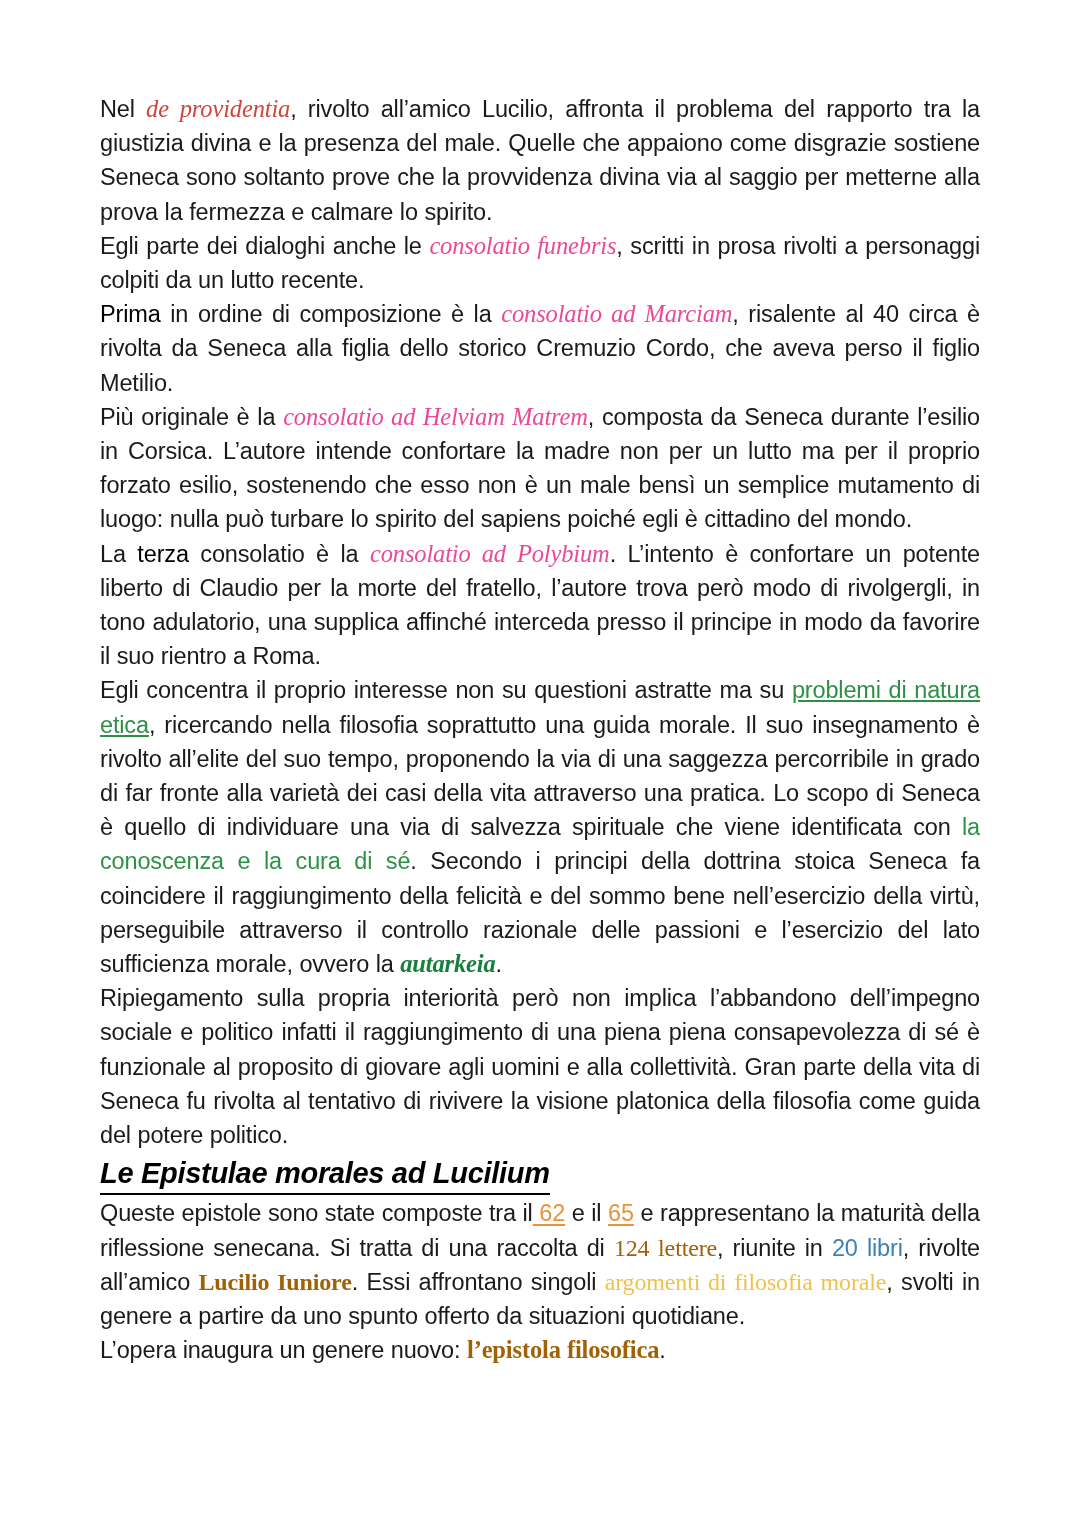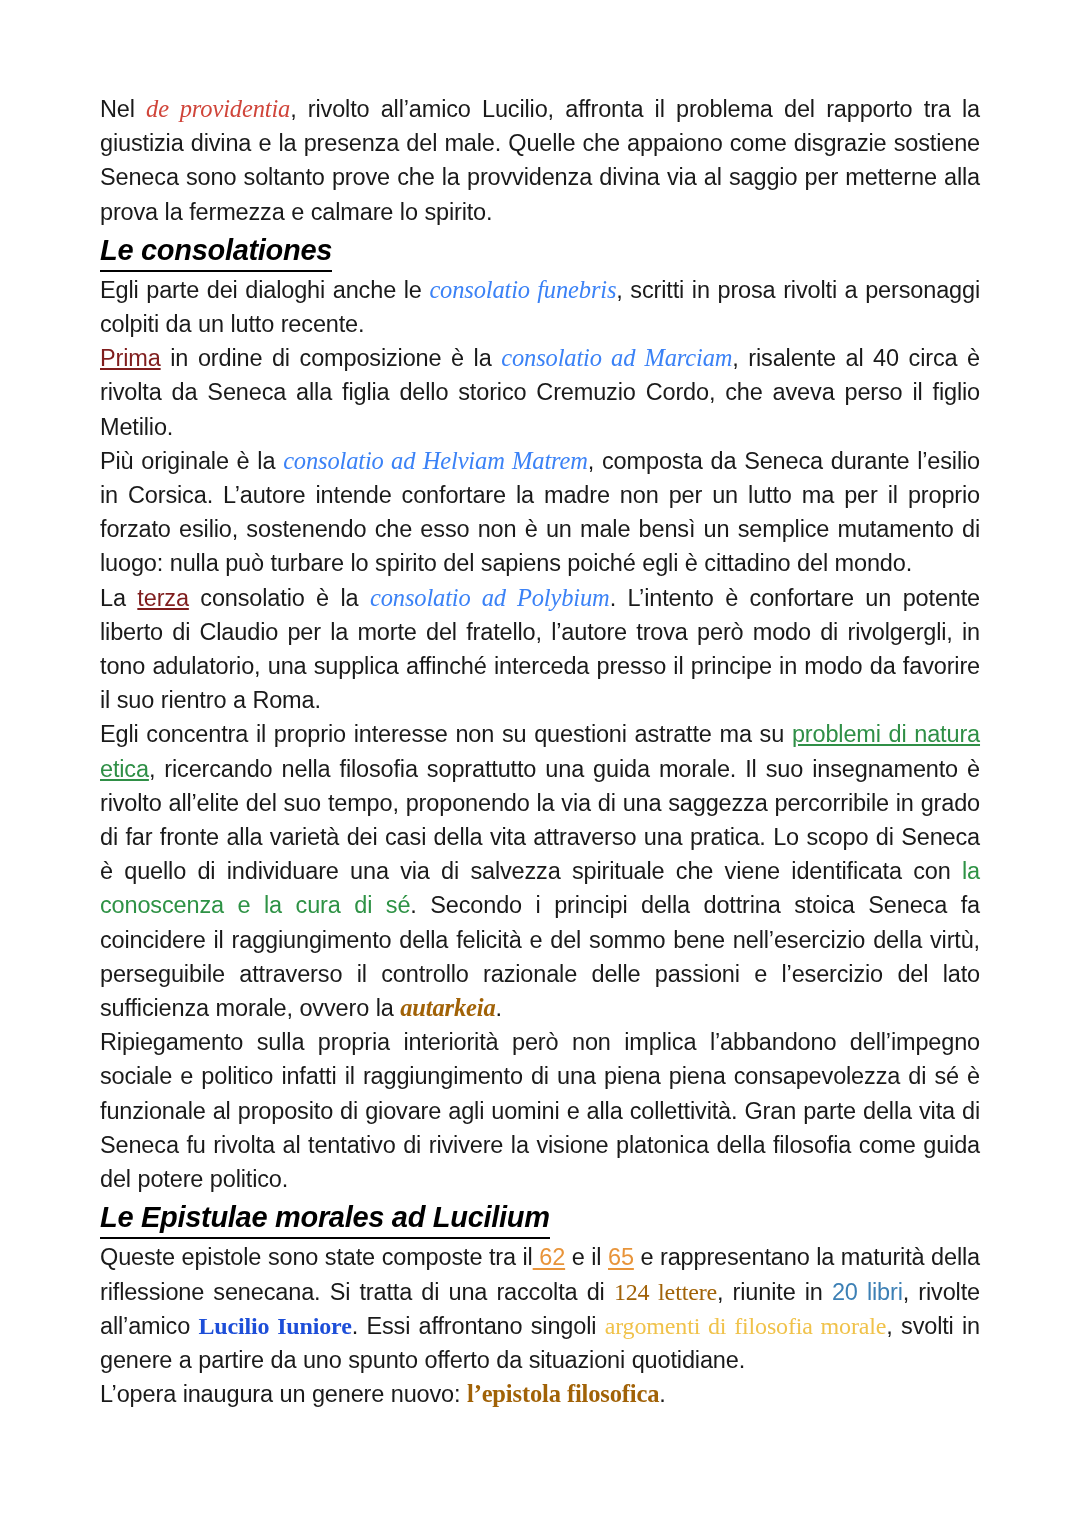--- a/index.html
+++ b/index.html
@@ -52,53 +52,52 @@
     letter-spacing: -0.3px;
     display: block;
   }
   h2.heading .htext {
     display: inline-block;
     border-bottom: 2px solid #000000;
     padding-bottom: 1px;
   }
   
   .latin-blue {
-    color: #3b82f6;
+    color: #ec4899;
     font-family: "Liberation Serif", serif;
     font-style: italic;
     font-size: 24.5px;
   }
   .link-blue {
-    color: #7f1d1d;
-    text-decoration: underline;
+    color: #000000;
     text-underline-offset: 2px;
   }
   .red-italic {
     color: #d0453a;
     font-family: "Liberation Serif", serif;
     font-style: italic;
     font-size: 24.5px;
   }
   .green-plain {
     color: #2e9245;
   }
   .green-link {
     color: #2f8f46;
     text-decoration: underline;
     text-underline-offset: 2px;
   }
   .green-bold-italic {
-    color: #a16207;
+    color: #15803d;
     font-weight: bold;
     font-style: italic;
     font-family: "Liberation Serif", serif;
     font-size: 24.5px;
   }
   .green-bold {
-    color: #1d4ed8;
+    color: #a16207;
     font-weight: bold;
     font-family: "Liberation Serif", serif;
     font-size: 24px;
   }
   .orange-link {
     color: #e8943a;
     text-decoration: underline;
     text-underline-offset: 3px;
   }
   .gold-serif {
@@ -122,21 +121,20 @@
   }
 </style>
 </head>
 <body>
 
 <div class="page">
   <div class="doc-body">
 
     <p class="para last-line-left"><span>Nel </span><span class="red-italic">de providentia</span><span>, rivolto all’amico Lucilio, affronta il problema del rapporto tra la giustizia divina e la presenza del male. Quelle che appaiono come disgrazie sostiene Seneca sono soltanto prove che la provvidenza divina via al saggio per metterne alla prova la fermezza e calmare lo spirito.</span></p>
 
-    <h2 class="heading"><span class="htext">Le consolationes</span></h2>
 
     <p class="para last-line-left"><span>Egli parte dei dialoghi anche le </span><span class="latin-blue">consolatio funebris</span><span>, scritti in prosa rivolti a personaggi colpiti da un lutto recente.</span></p>
 
     <p class="para last-line-left"><span class="link-blue">Prima</span><span> in ordine di composizione è la </span><span class="latin-blue">consolatio ad Marciam</span><span>, risalente al 40 circa è rivolta da Seneca alla figlia dello storico Cremuzio Cordo, che aveva perso il figlio Metilio.</span></p>
 
     <p class="para last-line-left"><span>Più originale è la </span><span class="latin-blue">consolatio ad Helviam Matrem</span><span>, composta da Seneca durante l’esilio in Corsica. L’autore intende confortare la madre non per un lutto ma per il proprio forzato esilio, sostenendo che esso non è un male bensì un semplice mutamento di luogo: nulla può turbare lo spirito del sapiens poiché egli è cittadino del mondo.</span></p>
 
     <p class="para last-line-left"><span>La </span><span class="link-blue">terza</span><span> consolatio è la </span><span class="latin-blue">consolatio ad Polybium</span><span>. L’intento è confortare un potente liberto di Claudio per la morte del fratello, l’autore trova però modo di rivolgergli, in tono adulatorio, una supplica affinché interceda presso il principe in modo da favorire il suo rientro a Roma.</span></p>
 
 

